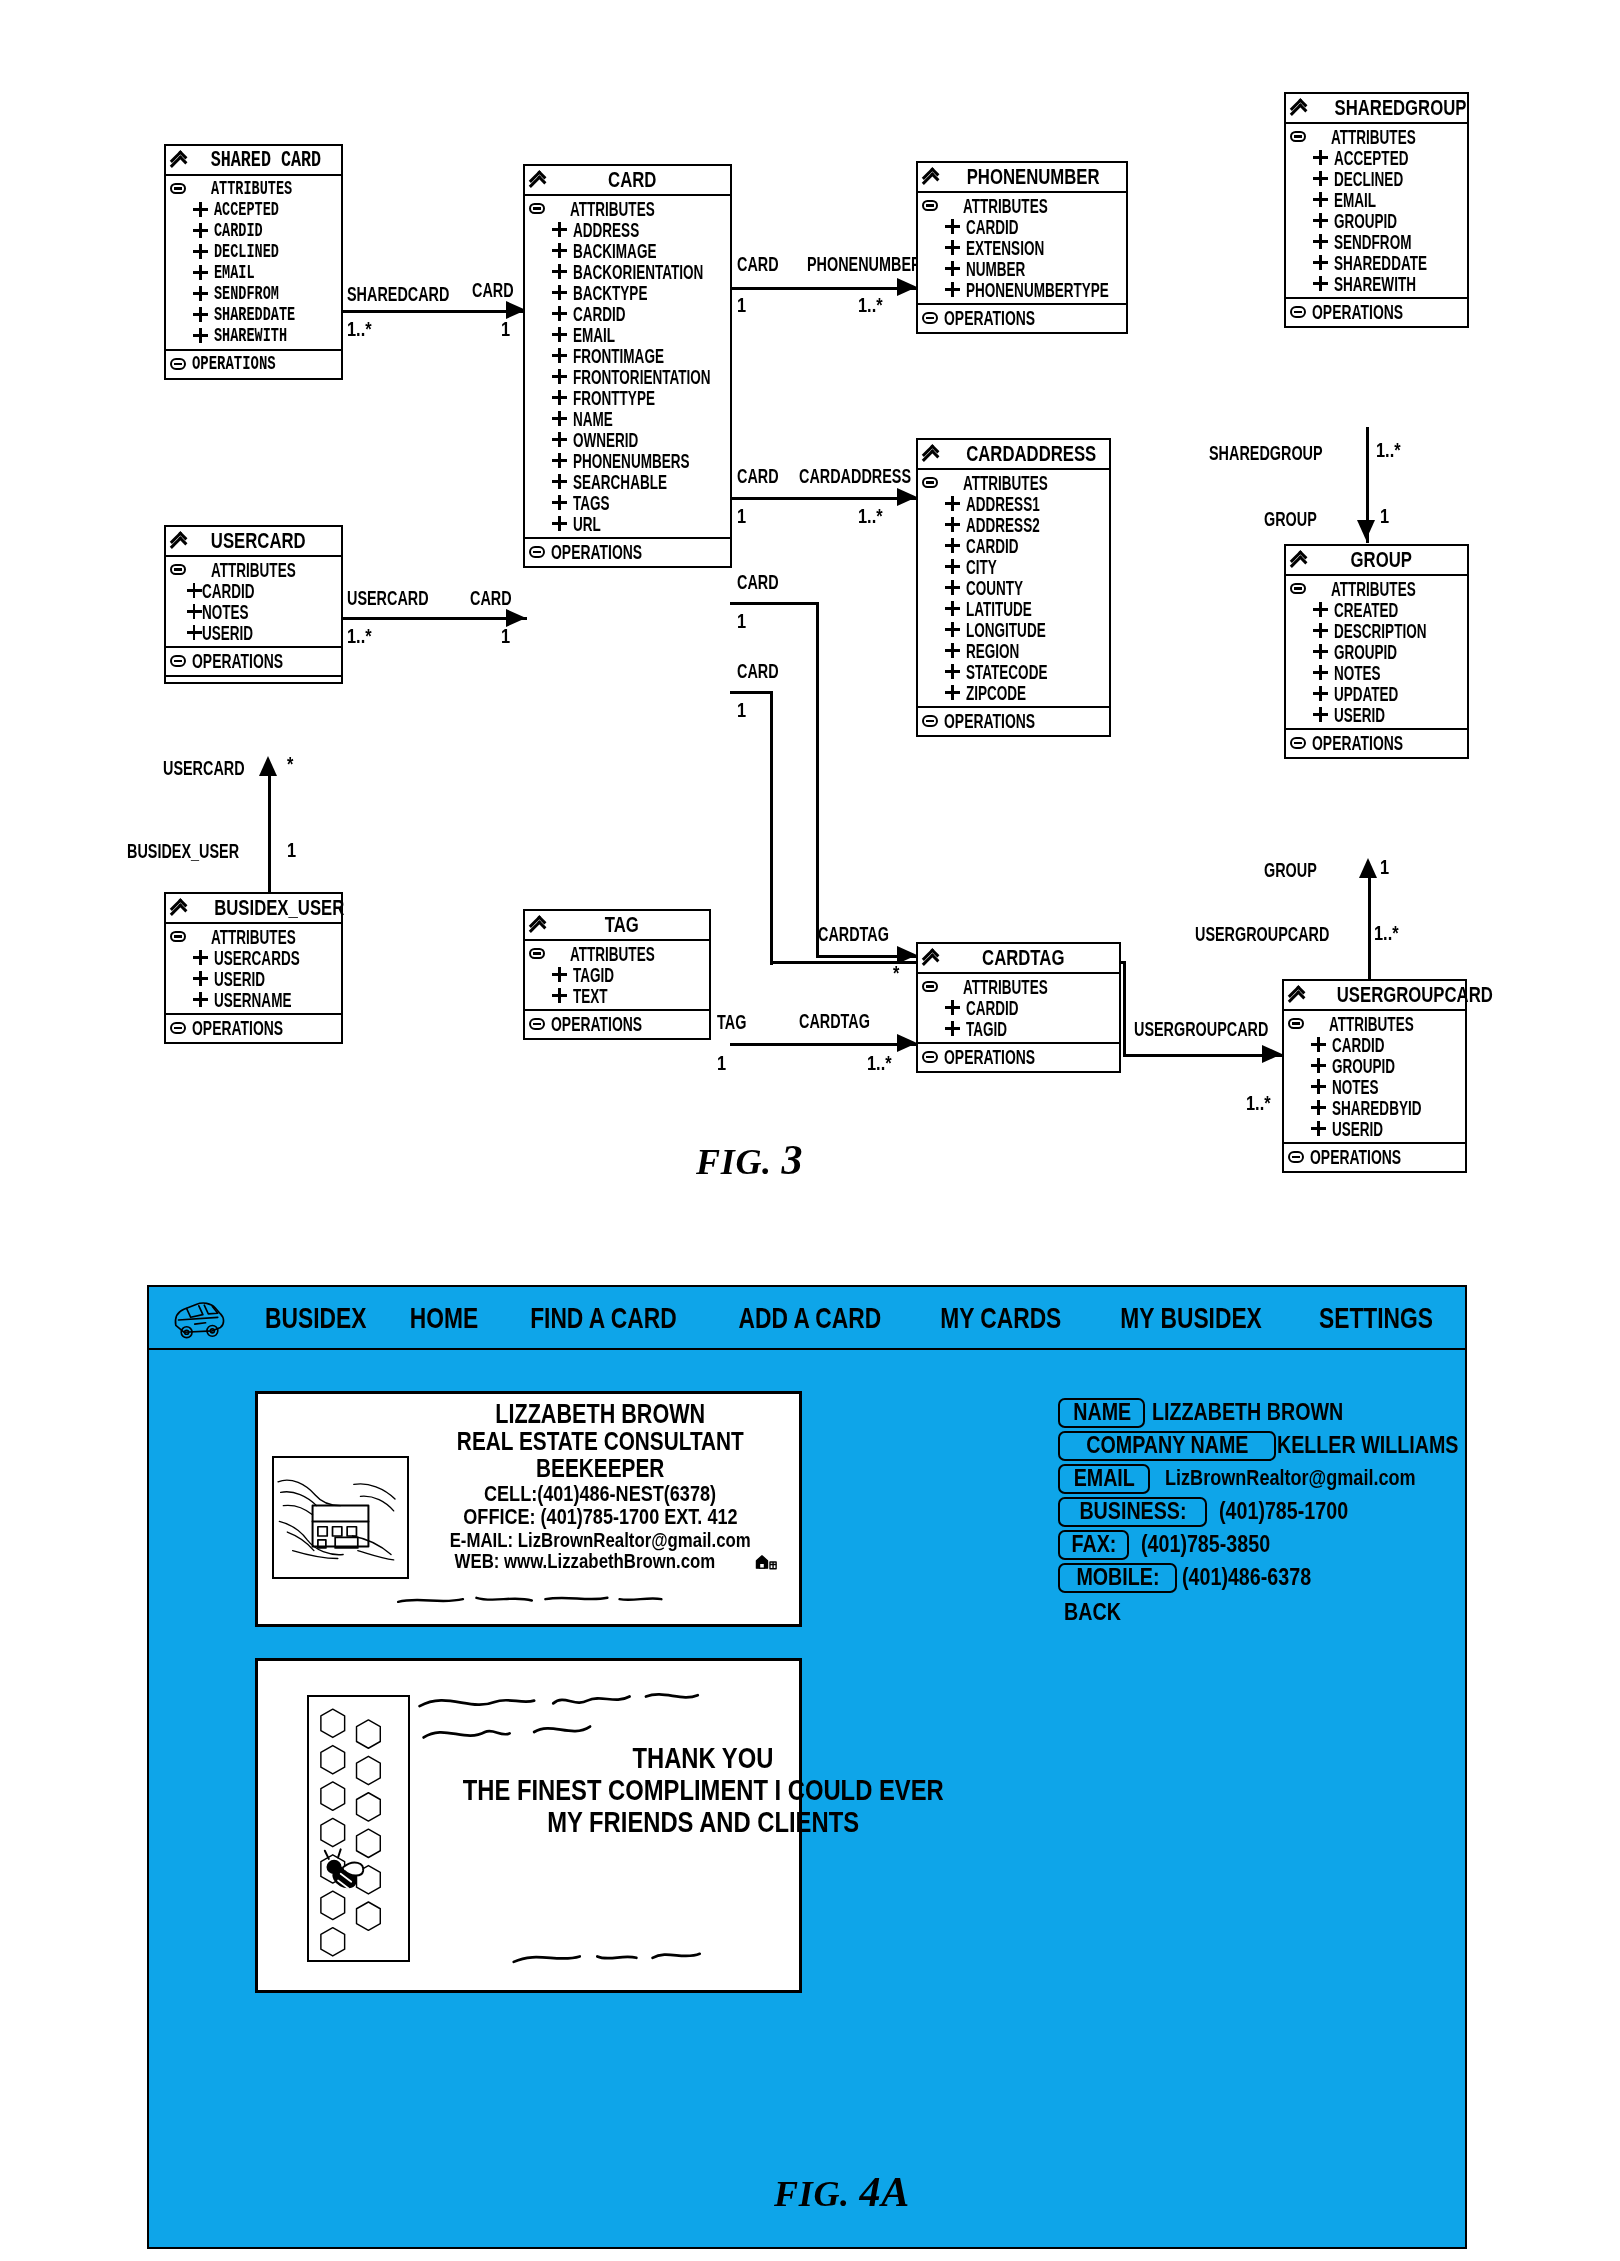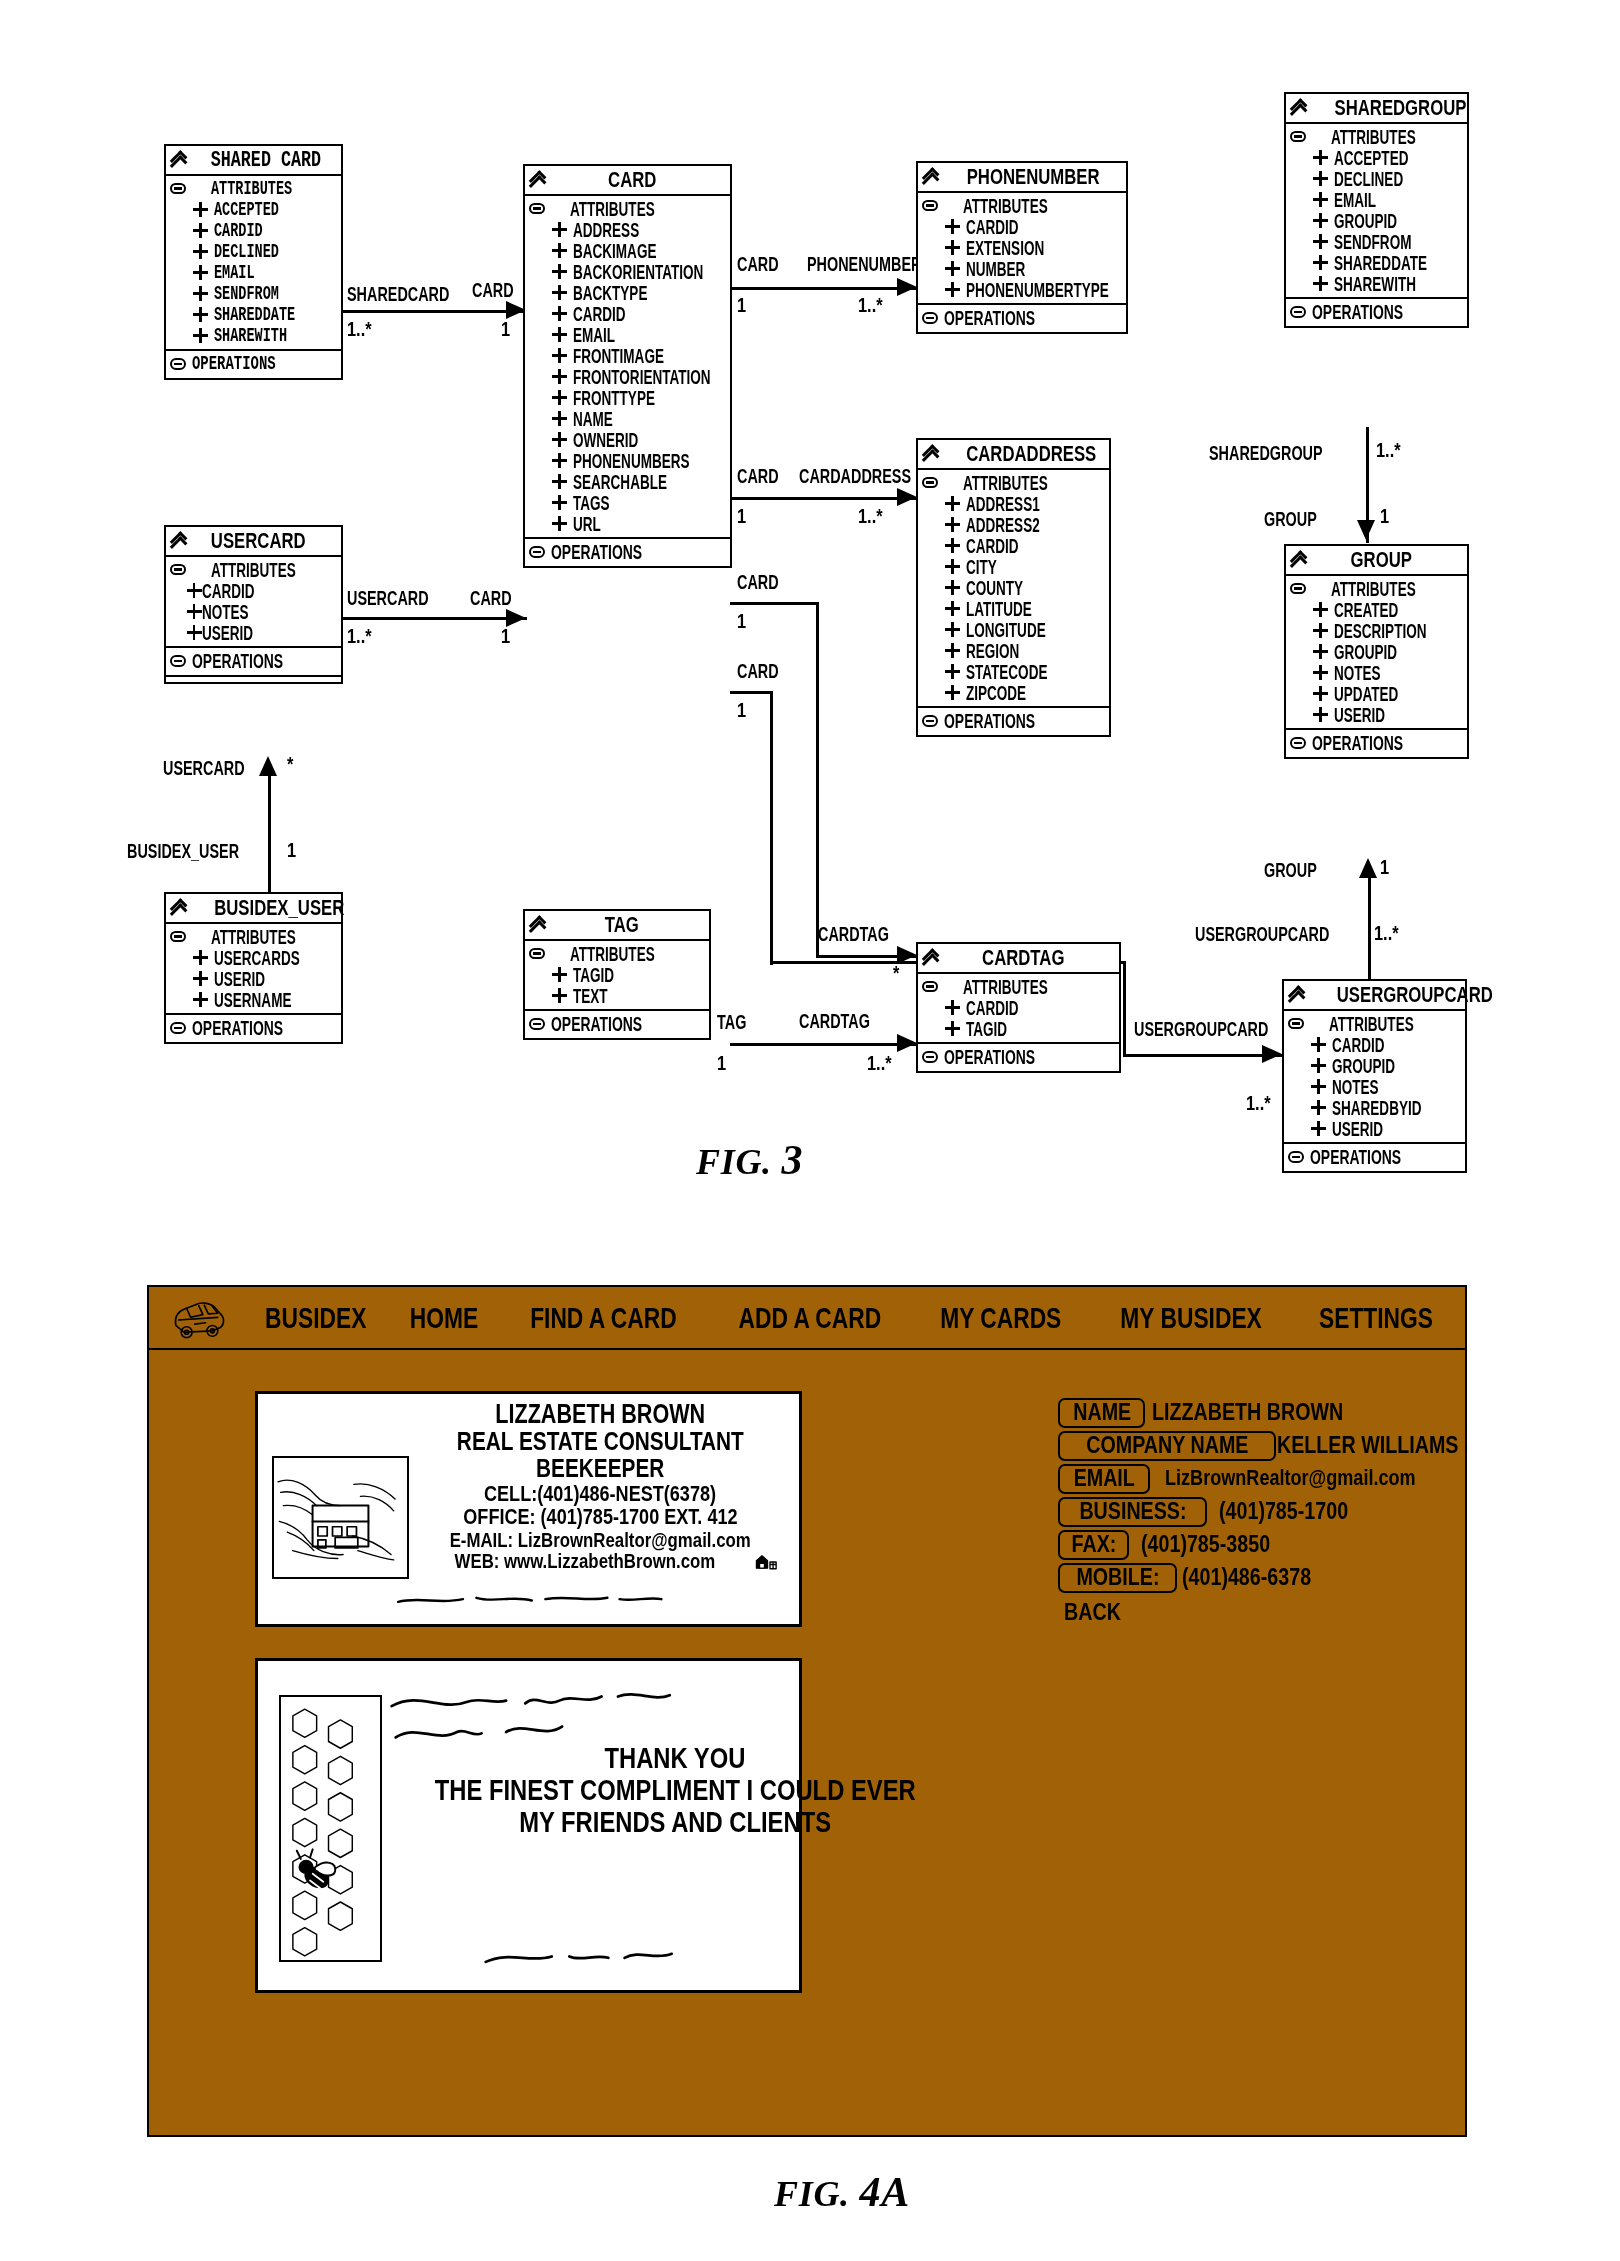--- a/index.html
+++ b/index.html
@@ -191,23 +191,23 @@
     font-style:italic;
     font-family:"Liberation Serif", serif;
     letter-spacing:0.7px;
   }
   .fig-cap .num { font-size:42px; }
 
   
   #fig4a {
     position:absolute;
     left:147px; top:1285px;
-    width:1320px; height:852px;
+    width:1320px; height:964px;
     border:2.7px solid #000;
-    background:#a16207;
+    background:#0ea5e9;
   }
   .navbar {
     position:relative;
     height:63px;
     border-bottom:2.7px solid #000;
     display:flex;
     align-items:center;
     padding-left:20.5px;
   }
   .nav-logo { width:59px; height:42px; flex:0 0 59px; margin-right:13.7px; position:relative; }
@@ -245,21 +245,21 @@
     line-height:1.04;
     white-space:nowrap;
     display:block;
   }
   .cf-line > span { display:inline-block; transform: scaleX(0.8); transform-origin:center center; }
   .cf-name { font-size:27px; }
   .cf-role { font-size:26px; }
   .cf-small { font-size:22.6px; }
   .cf-smaller { font-size:21px; }
 
-  .card-back-inner { display:flex; height:100%; position:relative; }
+  .card-back-inner { display:flex; height:100%; position:relative;margin-left:28px; }
   .cb-hive {
     width:103px; height:267px;
     border:2.7px solid #000;
     margin:34px 0 0 20.5px;
     flex:0 0 103px;
     position:relative;
     overflow:hidden;
   }
   .cb-text { flex:1; text-align:center; padding-top:82px; }
   .cb-line { font-weight:700; font-size:29px; line-height:1.1; white-space:nowrap; display:block; }

